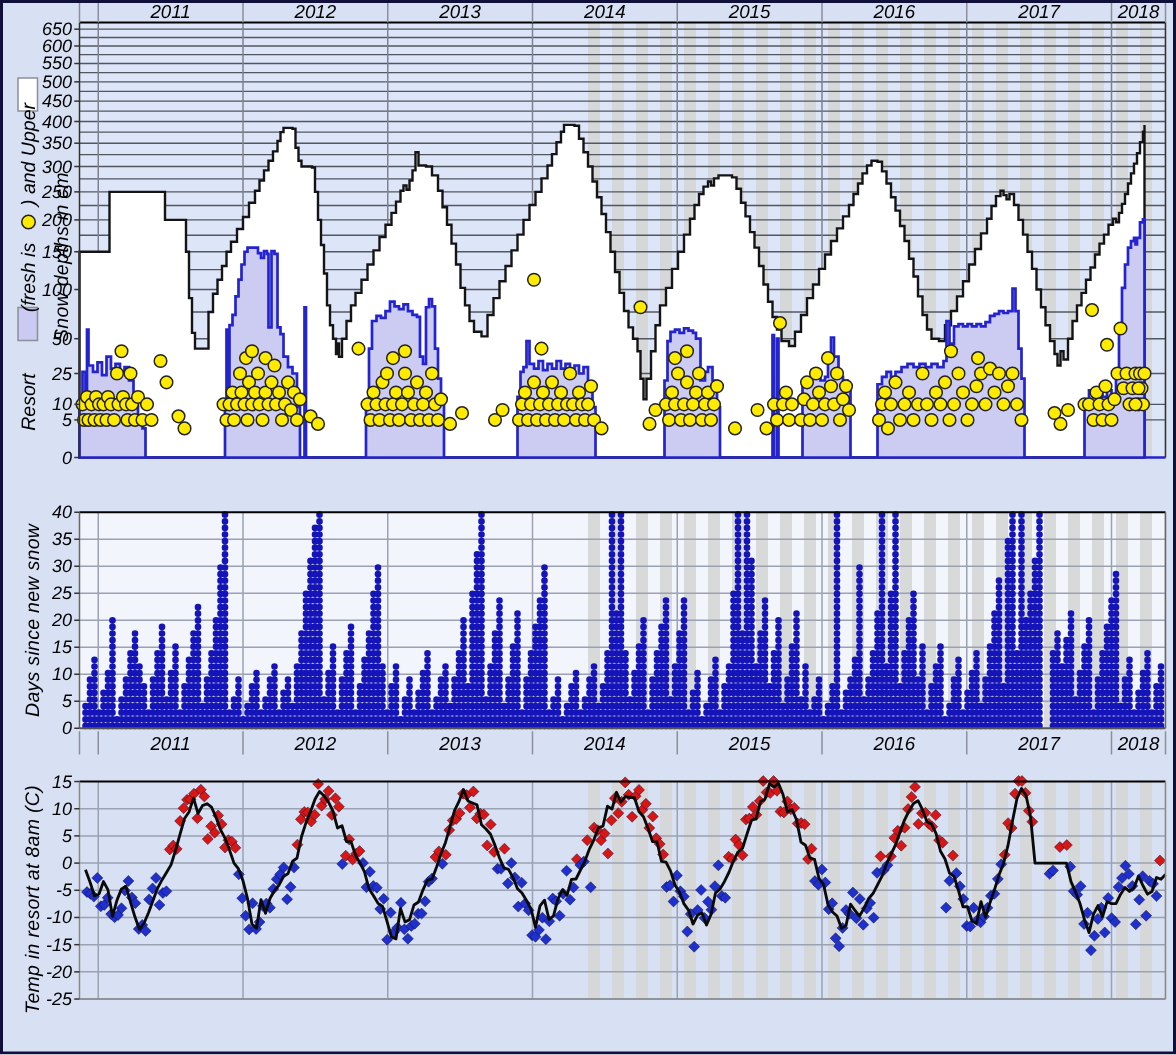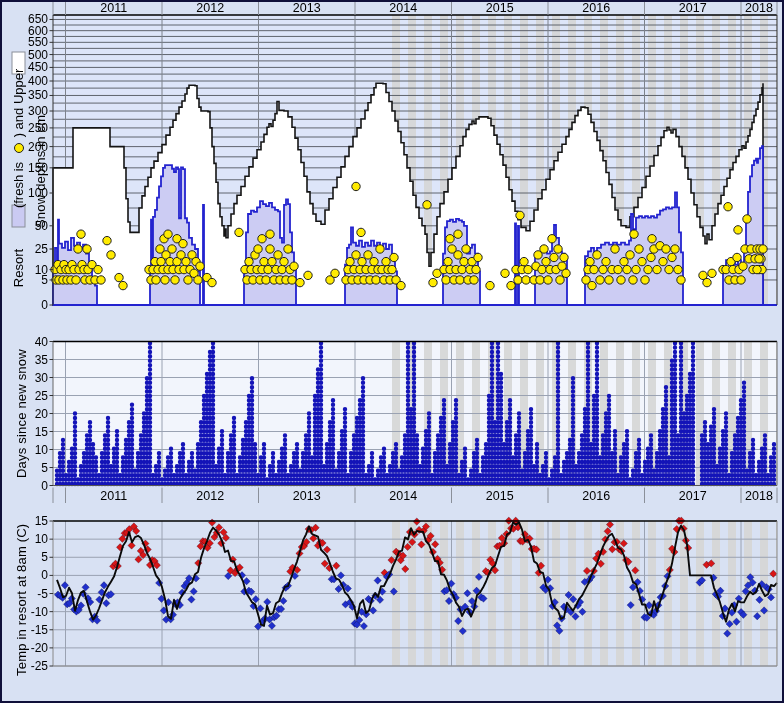--- a/index.html
+++ b/index.html
@@ -1,16 +1,16 @@
 <!DOCTYPE html>
 <html><head>
 <meta charset="utf-8">
 <style>
   html,body{margin:0;padding:0;background:#e8e8e8;font-family:"Liberation Sans",sans-serif;}
-  #stage{position:relative;width:784px;height:703px;overflow:hidden;background:#d8e1f3;}
+  #stage{position:relative;width:784px;height:703px;overflow:hidden;background:#d8e1f3;font-style:italic;}
   #chart{position:absolute;left:0;top:0;}
   .vlabel{position:absolute;white-space:nowrap;font-size:13px;color:#000;
           transform:rotate(-90deg);transform-origin:0 0;letter-spacing:0.2px;}
   svg text{font-family:"Liberation Sans",sans-serif;}
 </style>
 </head>
 <body>
 
 <div id="stage">
   <svg id="chart" width="784" height="703" viewBox="0 0 784 703">

